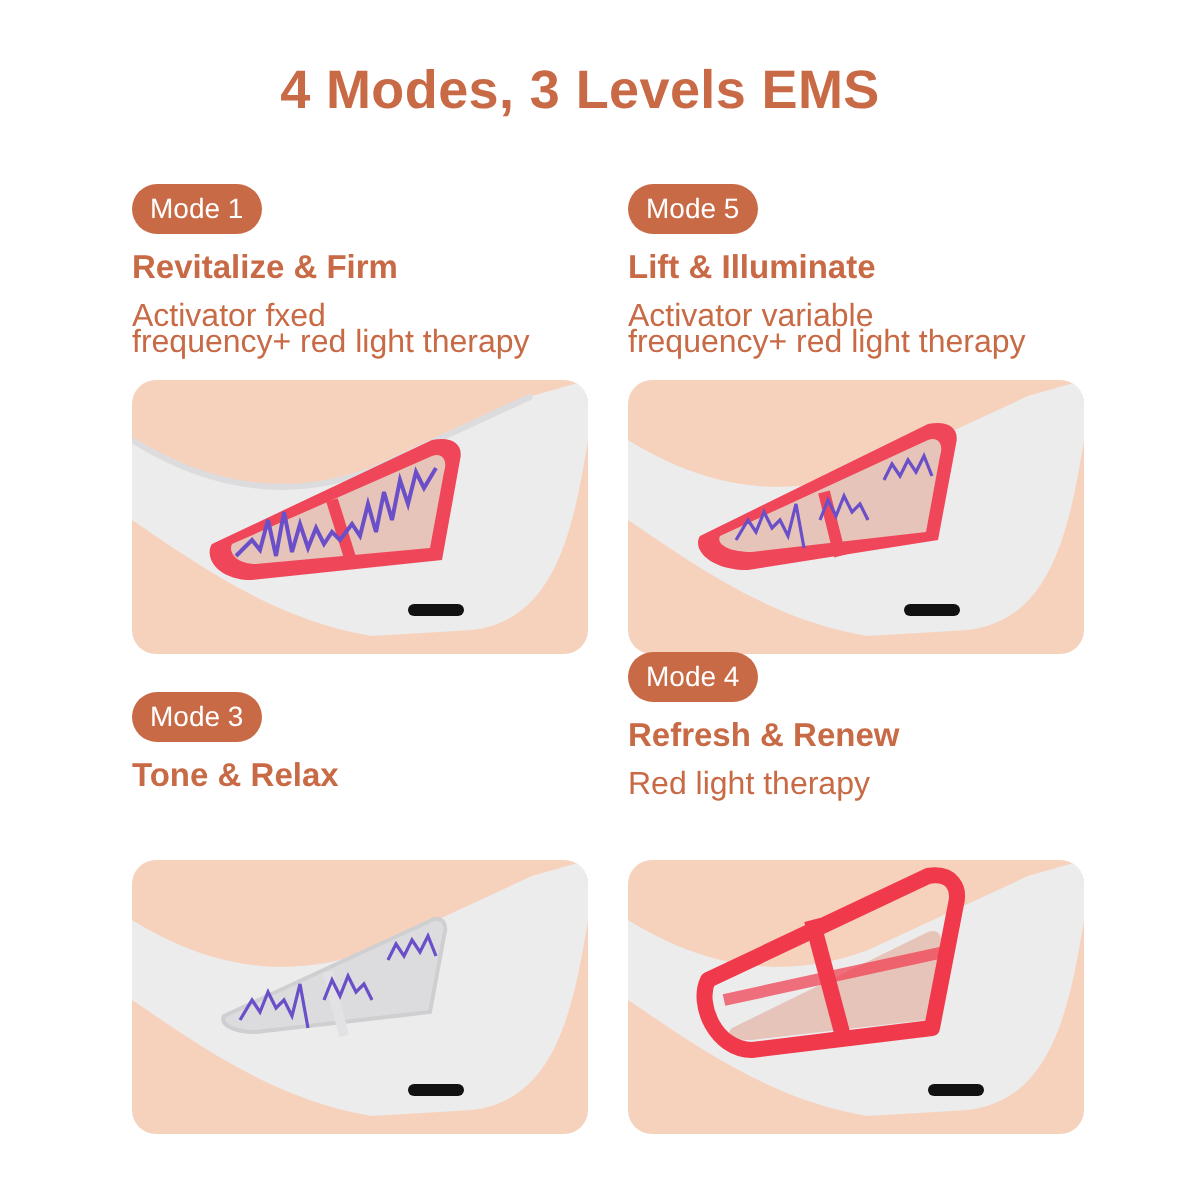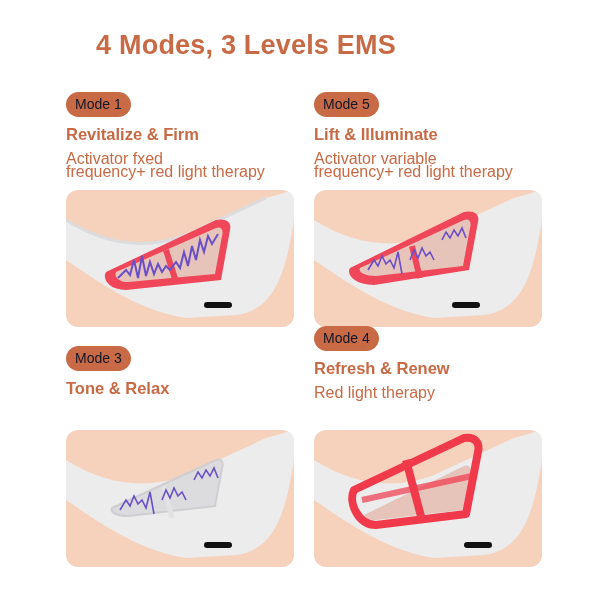--- a/index.html
+++ b/index.html
@@ -1,19 +1,19 @@
 <!DOCTYPE html>
 <html><head>
 <meta charset="utf-8">
 <style>
   html,body{margin:0;padding:0;background:#ffffff;}
   body{width:600px;height:600px;position:relative;overflow:hidden;font-family:"Liberation Sans","DejaVu Sans",sans-serif;}
-  .title{position:absolute;left:0;top:30px;width:492px;text-align:center;font-weight:bold;font-size:27px;color:#c86a45;letter-spacing:0.2px;}
+  .title{position:absolute;left:0;top:30px;width:492px;text-align:center;font-weight:bold;font-size:27px;color:#c86a45;letter-spacing:0.2px;padding-left:44px;}
   .card{position:absolute;width:230px;}
-  .pill{display:inline-block;background:#c86a45;color:#0f172a;font-size:14px;padding:3px 9px 4px 9px;border-radius:14px;line-height:18px;}
+  .pill{display:inline-block;background:#c86a45;color:#ffffff;font-size:14px;padding:3px 9px 4px 9px;border-radius:14px;line-height:18px;}
   .heading{margin-top:8px;font-weight:bold;font-size:16.5px;color:#c86a45;}
   .desc{margin-top:9px;font-size:16px;line-height:12.5px;color:#c86a45;}
   .panel{position:absolute;width:228px;height:137px;border-radius:12px;background:#f6d2bd;overflow:hidden;}
   .panel svg{position:absolute;left:0;top:0;}
 </style>
 </head>
 <body>
 
 <div class="title">4 Modes, 3 Levels EMS</div>
 

